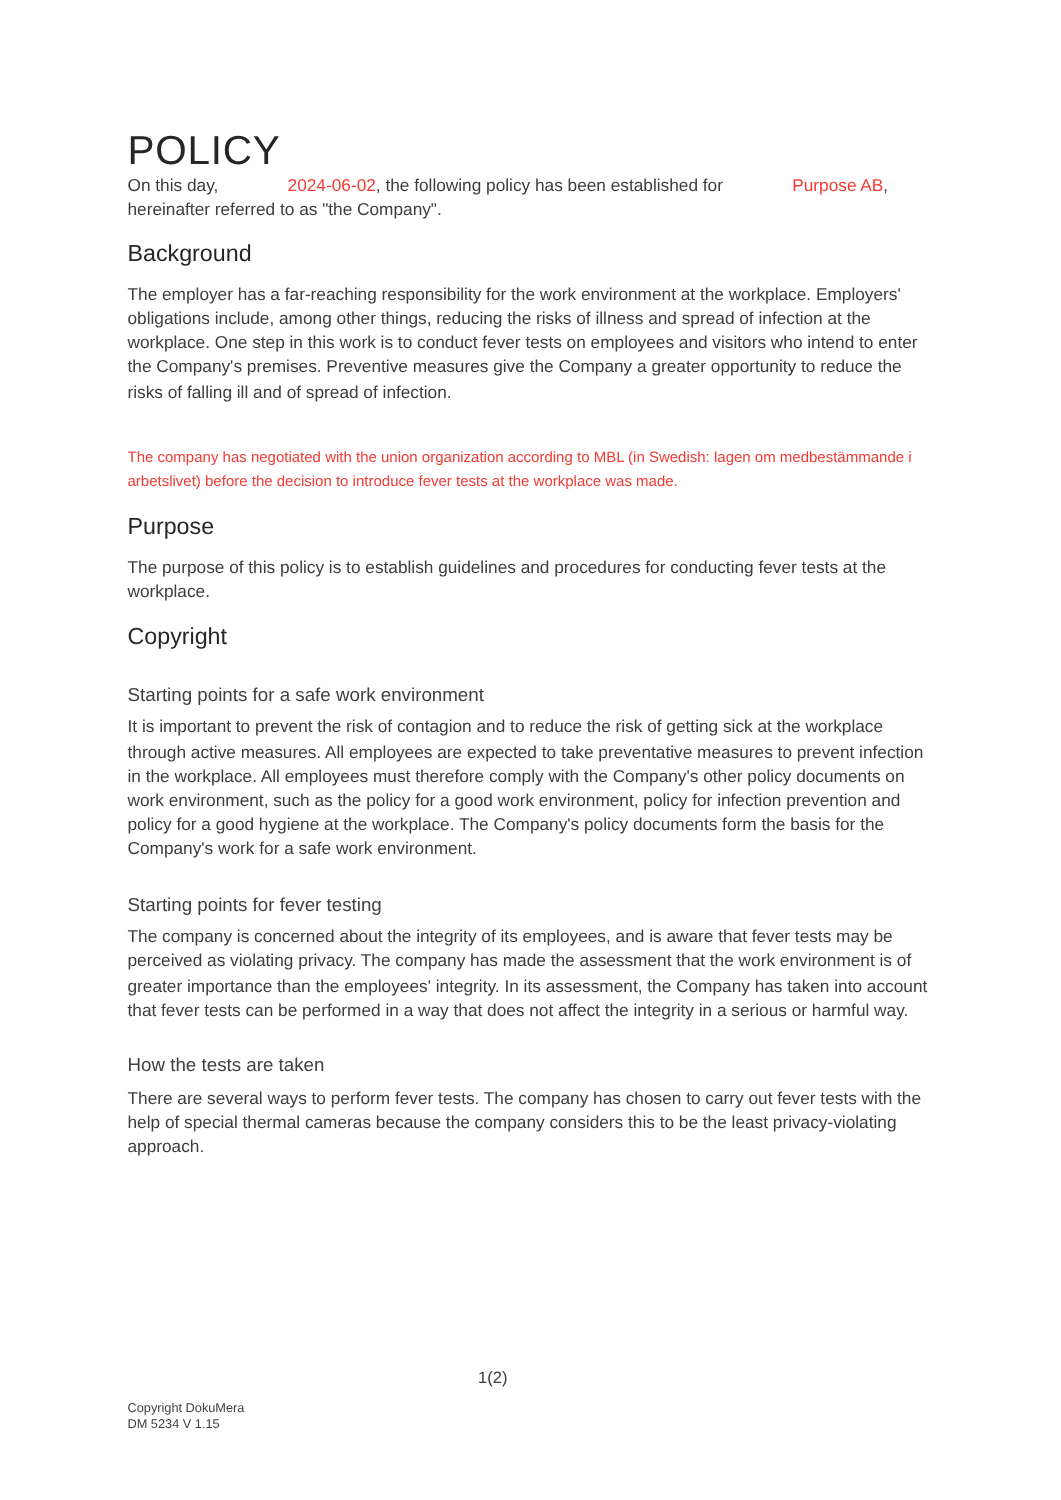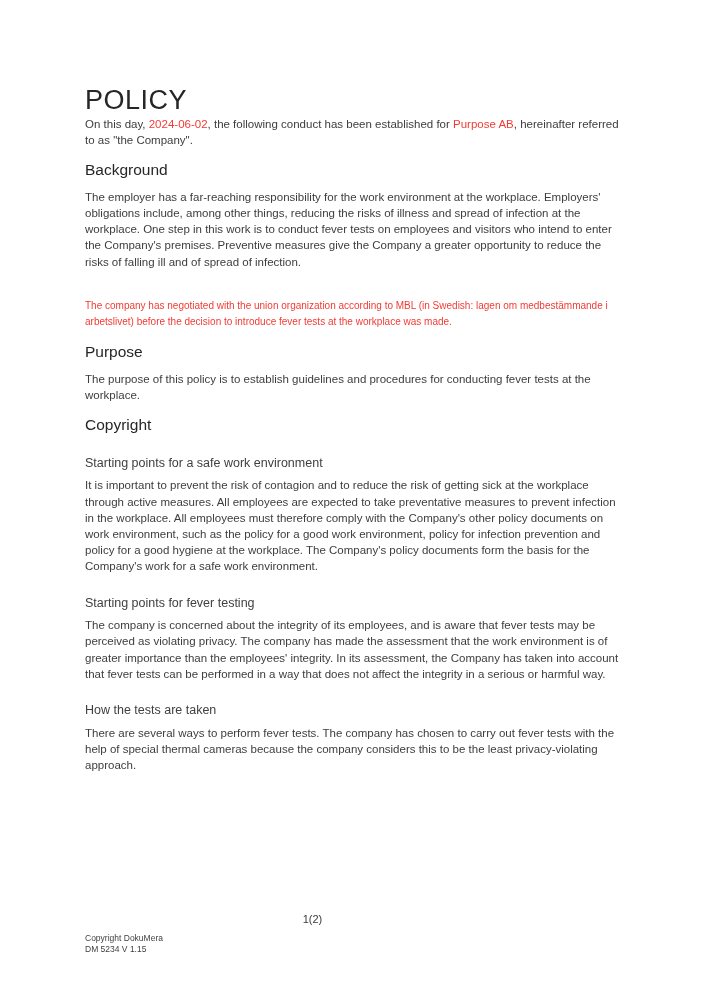--- a/index.html
+++ b/index.html
@@ -45,21 +45,21 @@
   }
   .intro {
     margin-top: 45px;
   }
   p.body-text {
     font-size: 11.5px;
     line-height: 16.2px;
     color: var(--body-text);
     margin: 0 0 10px 0;
   }
-  .red-text { color: var(--accent-red); }
+  .red-text { color: var(--accent-red); margin-left: 43px; }
   p.red-note {
     font-size: 10px;
     line-height: 16.2px;
     color: var(--accent-red);
     margin: 28px 0 10px 0;
   }
   h2.section-heading {
     font-size: 15.5px;
     font-weight: 400;
     color: var(--heading-text);
@@ -69,21 +69,21 @@
   h3.sub-heading {
     font-size: 12.5px;
     font-weight: 400;
     color: #404040;
     margin: 21px 0 6px 0;
     line-height: 1.25;
   }
   .footer-pagenum {
     position: absolute;
     top: 913px;
-    left: 0;
+    left: 16px;
     width: 625px;
     text-align: center;
     font-size: 11px;
     color: #3a3a3a;
   }
   .footer-copyright {
     position: absolute;
     top: 933px;
     left: 85px;
     font-size: 8.5px;
@@ -92,21 +92,21 @@
   }
 </style>
 </head>
 <body>
 
 <div class="page">
   <div class="content">
 
     <h1 class="doc-title">POLICY</h1>
 
-    <p class="body-text intro"><span>On this day, </span><span class="red-text">2024-06-02</span><span>, the following conduct has been established for </span><span class="red-text">Purpose AB</span><span>, hereinafter referred to as "the Company".</span></p>
+    <p class="body-text intro"><span>On this day, </span><span class="red-text">2024-06-02</span><span>, the following policy has been established for </span><span class="red-text">Purpose AB</span><span>, hereinafter referred to as "the Company".</span></p>
 
     <section>
       <h2 class="section-heading">Background</h2>
       <p class="body-text">The employer has a far-reaching responsibility for the work environment at the workplace. Employers' obligations include, among other things, reducing the risks of illness and spread of infection at the workplace. One step in this work is to conduct fever tests on employees and visitors who intend to enter the Company's premises. Preventive measures give the Company a greater opportunity to reduce the risks of falling ill and of spread of infection.</p>
       <p class="red-note">The company has negotiated with the union organization according to MBL (in Swedish: lagen om medbestämmande i arbetslivet) before the decision to introduce fever tests at the workplace was made.</p>
     </section>
 
     <section>
       <h2 class="section-heading">Purpose</h2>
       <p class="body-text">The purpose of this policy is to establish guidelines and procedures for conducting fever tests at the workplace.</p>

